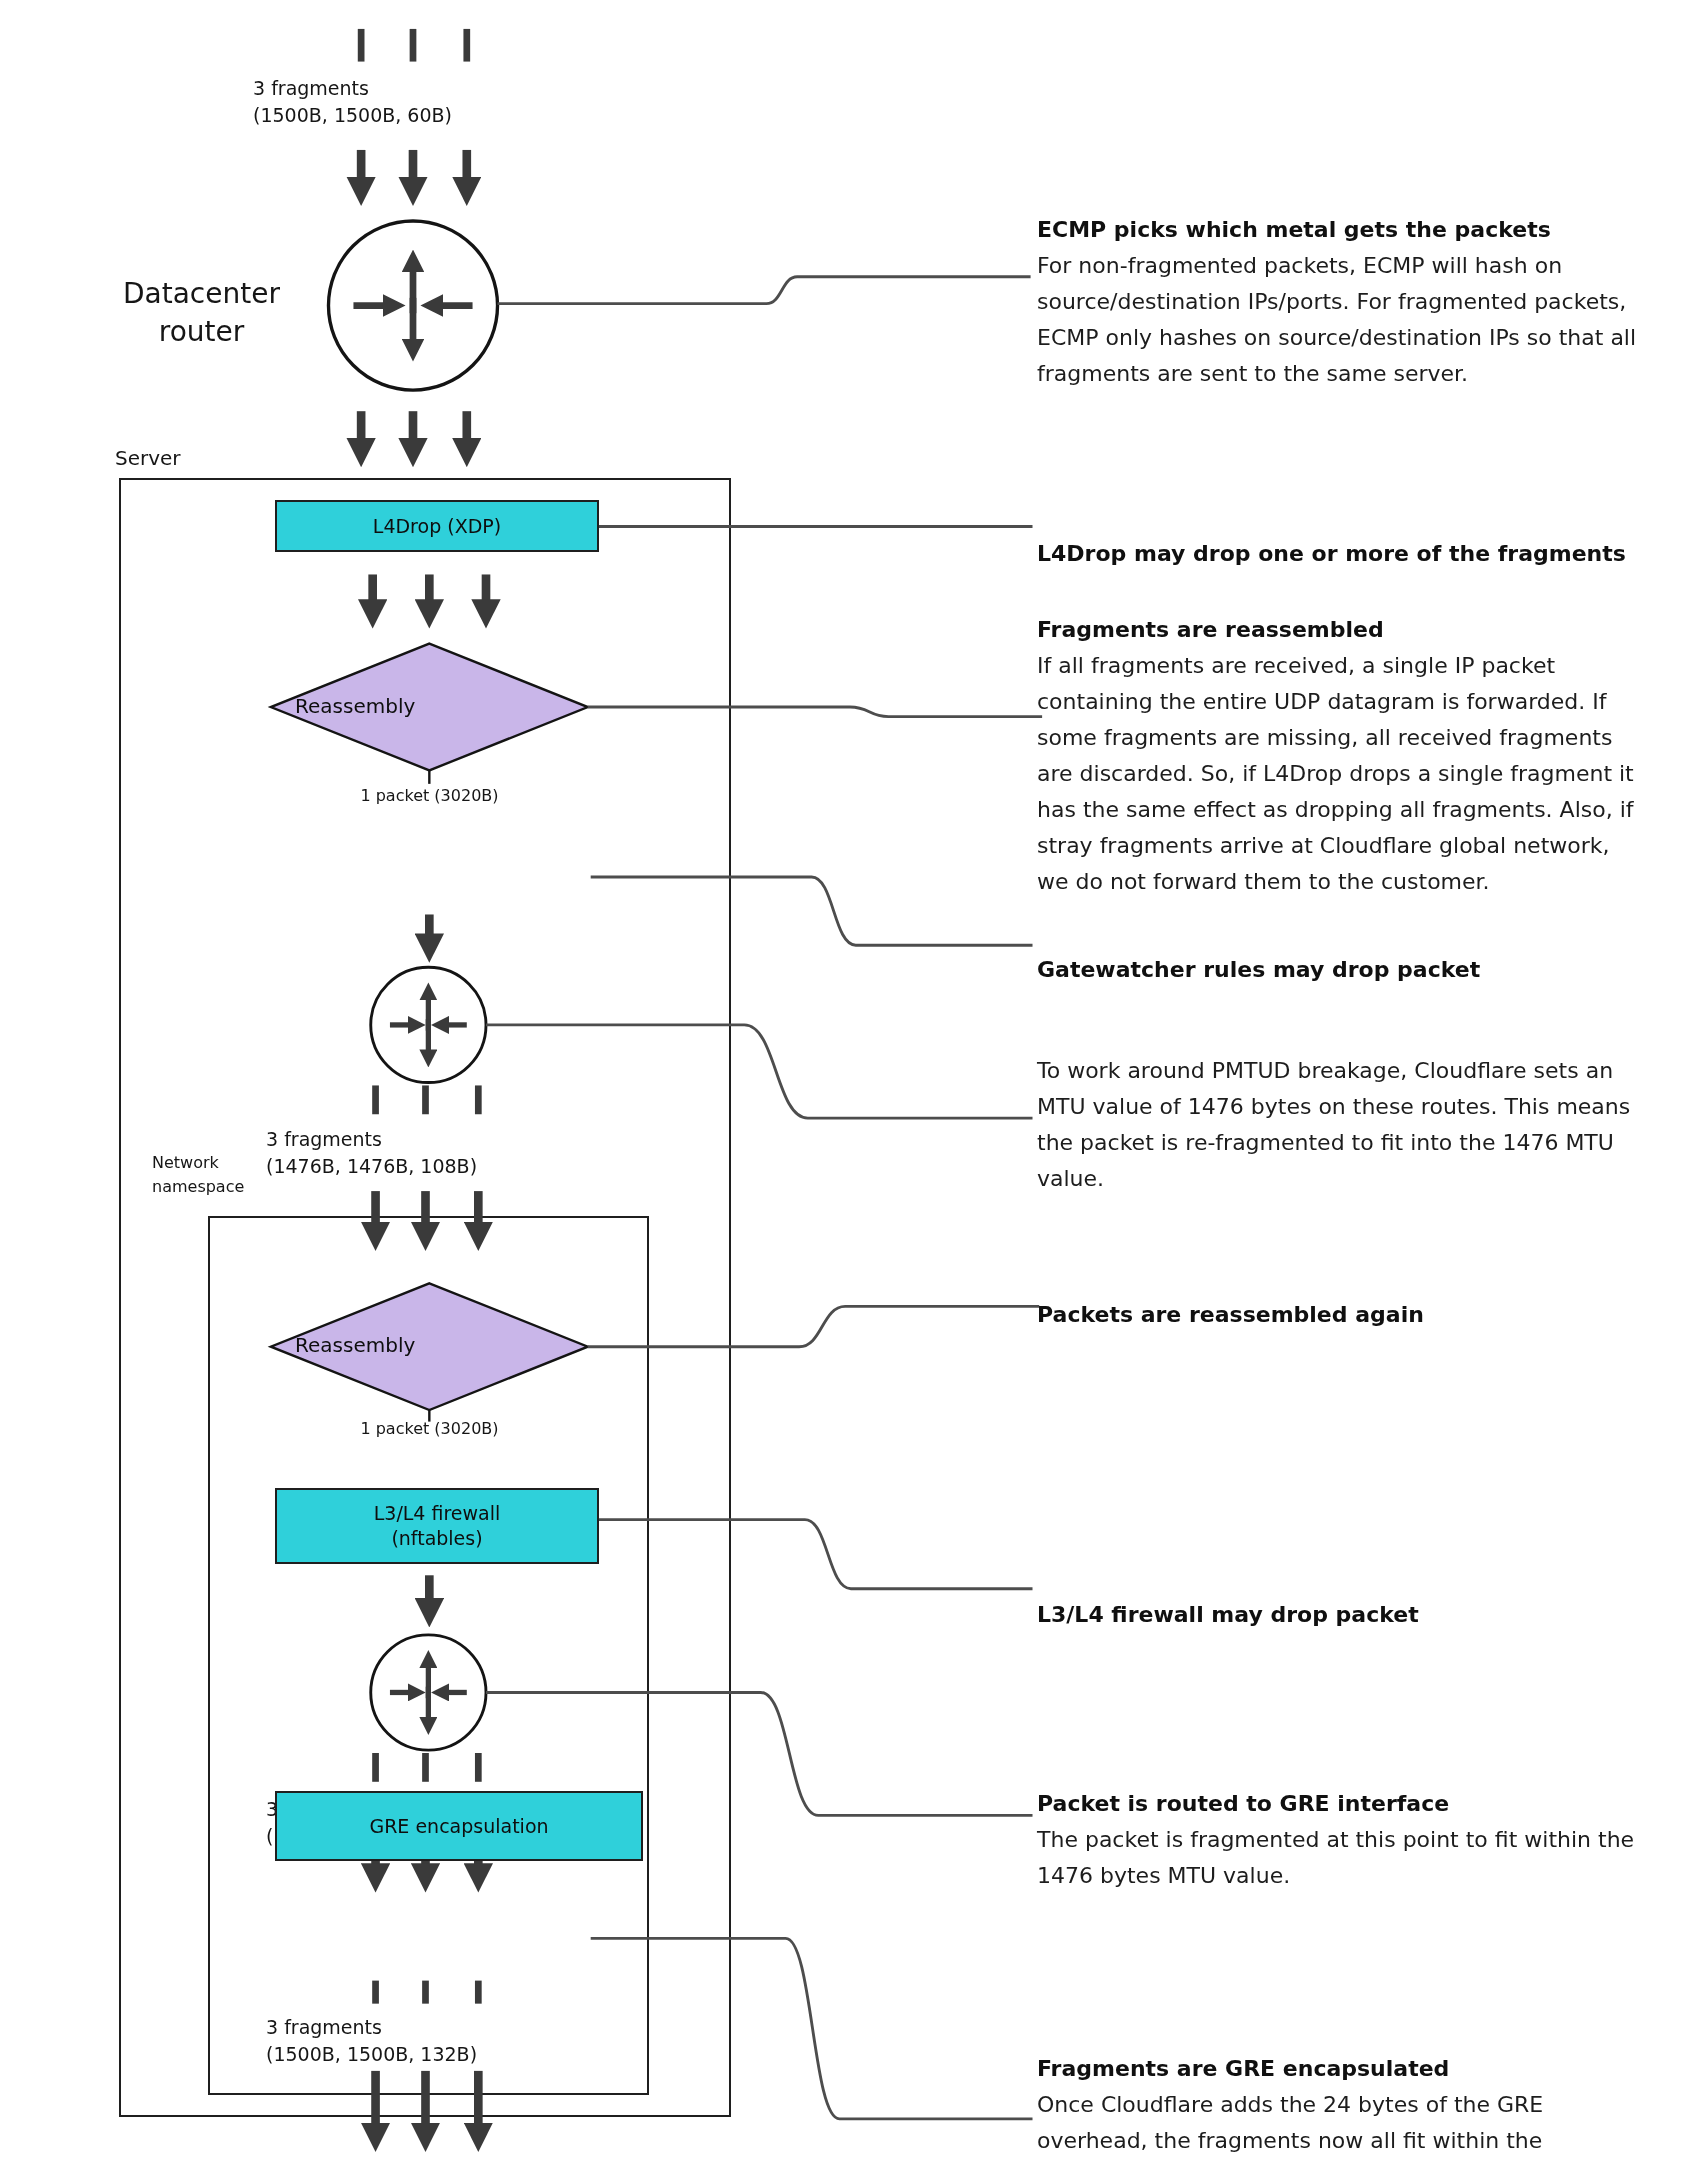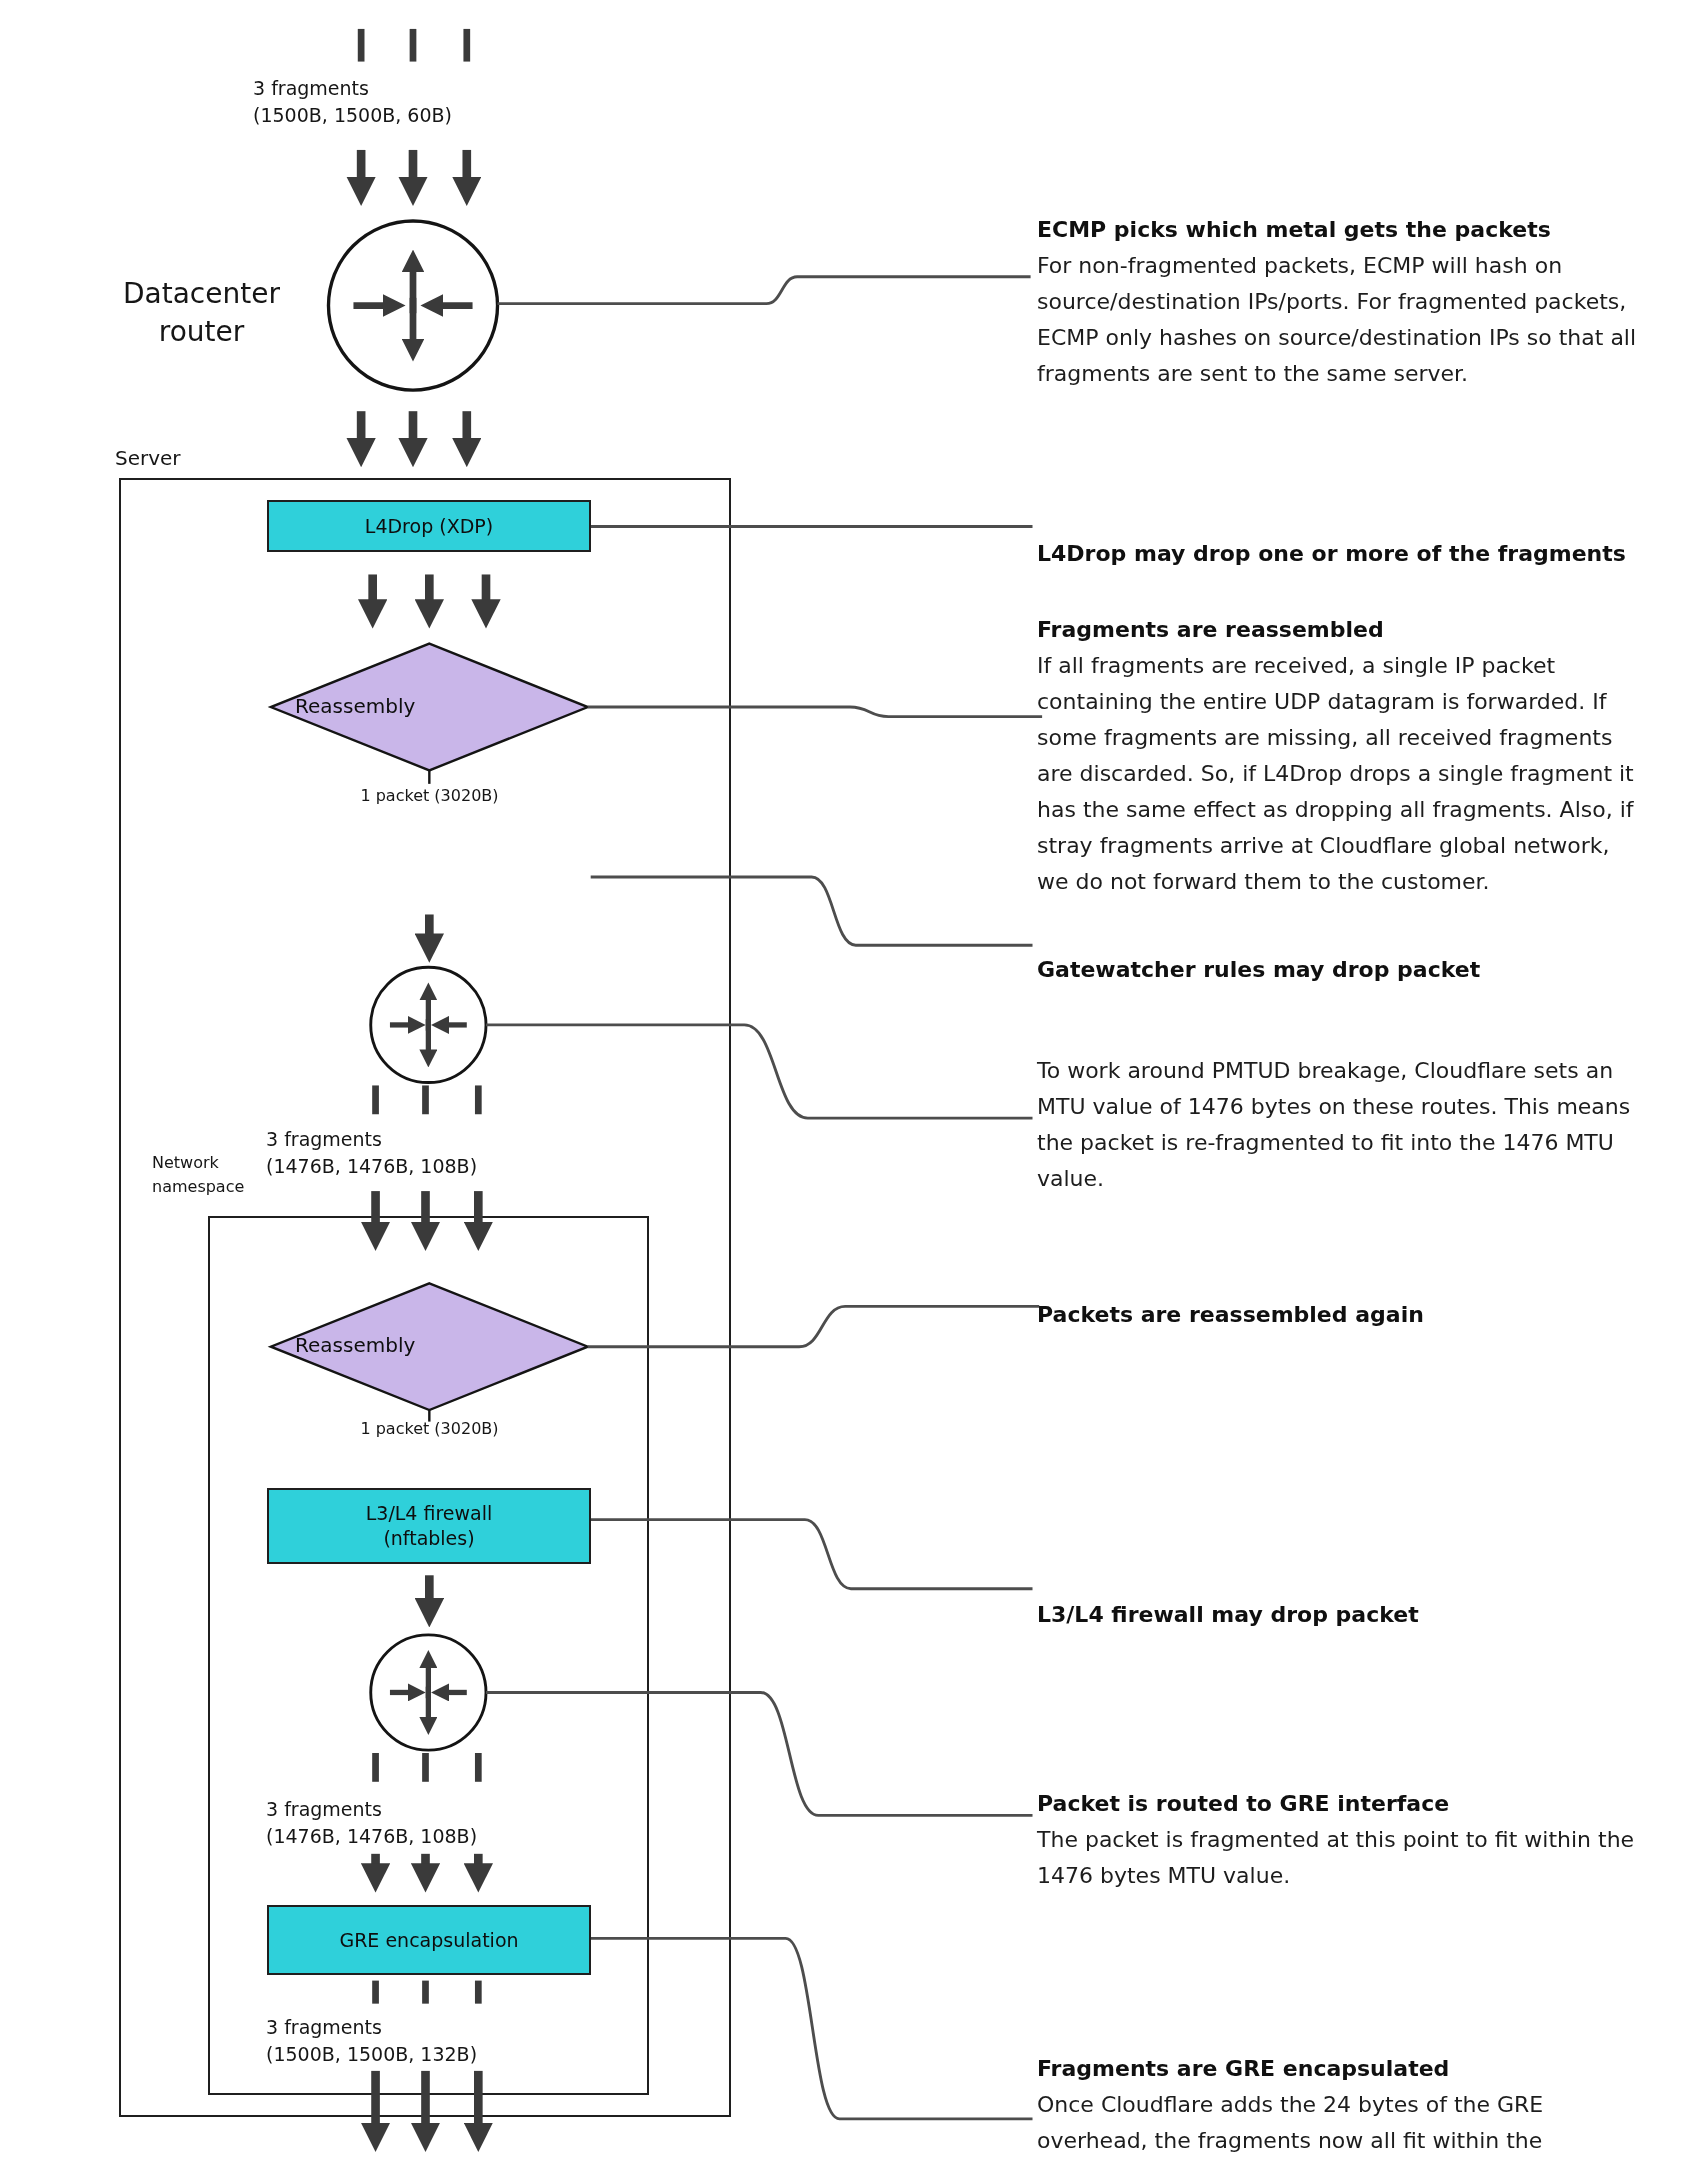--- a/index.html
+++ b/index.html
@@ -18,21 +18,21 @@
   .dash{stroke:var(--arrow);stroke-width:7;}
   .flow{stroke:var(--arrow);stroke-width:9;}
   .icon-line{stroke:var(--arrow);}
   .conn{stroke:var(--line);stroke-width:3;fill:none;}
   .circ{fill:#ffffff;stroke:#141414;}
   .diam{fill:var(--purple);stroke:#141414;stroke-width:2.5;}
   .stub{stroke:#141414;stroke-width:2.5;}
   #ah path{fill:var(--arrow);}
   .node{position:absolute;display:flex;align-items:center;justify-content:center;flex-direction:column;
         text-align:center;z-index:3;font-size:19px;color:#0e0e0e;line-height:1.3;}
-  .node.cyan{background:var(--cyan);border:2.4px solid #1f1f1f;}
+  .node.cyan{background:var(--cyan);border:2.4px solid #1f1f1f;margin-left:8px;}
   .label{position:absolute;z-index:3;color:#161616;}
   .frag{position:absolute;z-index:3;width:327px;font-size:19px;line-height:1.4;color:#161616;}
   .packet{position:absolute;z-index:3;width:327px;text-align:center;font-size:16px;color:#161616;}
   .diamond-label{position:absolute;z-index:3;width:269px;text-align:left;font-size:20px;color:#0e0e0e;}
   .ann{position:absolute;z-index:3;width:605px;font-size:22px;line-height:36px;color:#1d1d1d;margin-top:24px;}
   .ann .h{font-weight:bold;color:#101010;}
 </style>
 </head>
 <body>
 
@@ -191,21 +191,21 @@
 
   <div class="node cyan" style="left:267px;top:500px;width:324px;height:52px">
     <span>L4Drop (XDP)</span>
   </div>
   <div class="diamond-label" style="left:295px;top:694px">Reassembly</div>
   <div class="diamond-label" style="left:295px;top:1333px">Reassembly</div>
   <div class="node cyan" style="left:267px;top:1488px;width:324px;height:76px">
     <span>L3/L4 firewall</span>
     <span>(nftables)</span>
   </div>
-  <div class="node cyan" style="left:267px;top:1905px;width:324px;height:70px">
+  <div class="node cyan" style="left:267px;top:1791px;width:368px;height:70px">
     <span>GRE encapsulation</span>
   </div>
 
   <div class="ann" style="left:1037px;top:188px">
     <div class="h">ECMP picks which metal gets the packets</div>
     <div class="b">For non-fragmented packets, ECMP will hash on source/destination IPs/ports. For fragmented packets, ECMP only hashes on source/destination IPs so that all fragments are sent to the same server.</div>
   </div>
   <div class="ann" style="left:1037px;top:512px">
     <div class="h">L4Drop may drop one or more of the fragments</div>
   </div>

